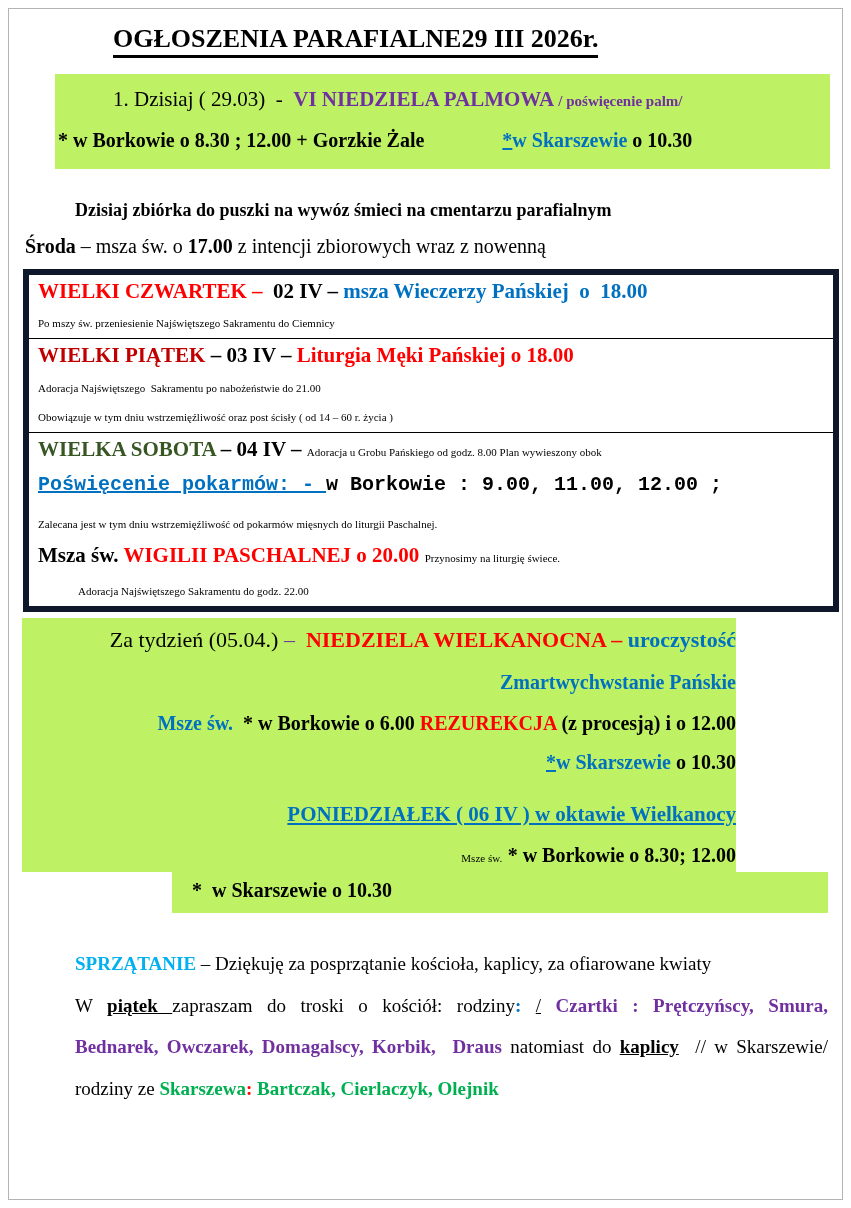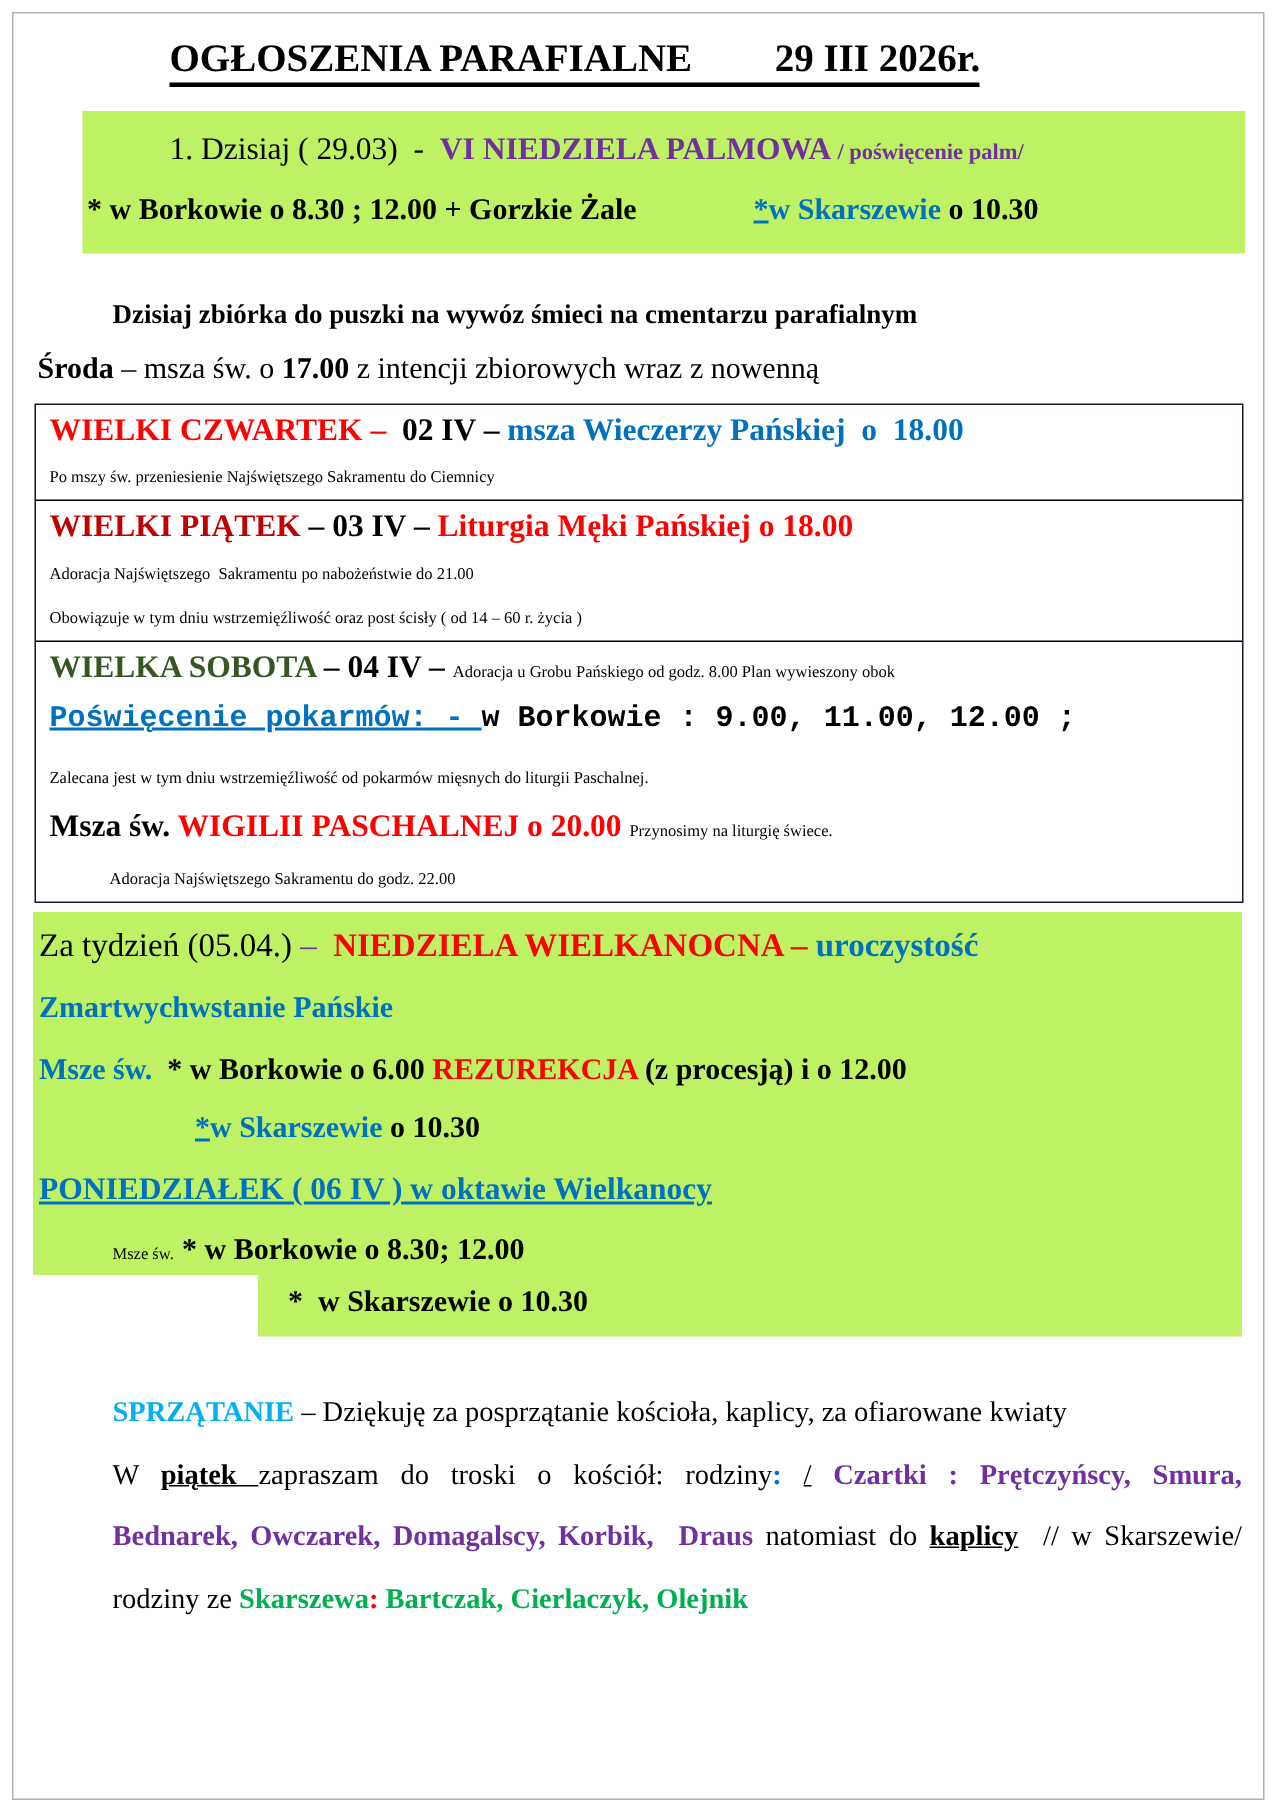--- a/index.html
+++ b/index.html
@@ -30,53 +30,53 @@
   .sm{font-size:11px;}
   .xs{font-size:15px;}
   .lg{font-size:22px;}
   .n18{font-size:18px;}
 
   .line{font-size:20px;line-height:1.25;}
 
   
   .doc-title{margin-left:113px;display:inline-block;border-bottom:3px solid #000;
     padding-bottom:1px;font-size:26px;font-weight:bold;line-height:1.15;}
-  .doc-title .t-date{margin-left:55px;}
+  .doc-title .t-date{}
 
   
   .green{background:#bef264;}
   .green1{margin:16px 0 0 55px;width:775px;padding:12px 0 16px;}
   .g1-heading{padding-left:58px;font-size:21px;}
   .g1-masses{display:flex;margin-top:16px;padding-left:3px;}
   .g1-masses .grp-right{margin-left:78px;}
 
   .notice{margin:28px 0 0 75px;}
   .hw-heading{margin:14px 0 0 25px;}
   .wednesday{margin:12px 0 0 25px;}
 
   
-  .sched{margin:10px 0 0 23px;width:804px;border:1px solid #0f172a;}
+  .sched{margin:10px 0 0 23px;width:804px;border:6px solid #0f172a;}
   .sched-row{padding:3px 9px 5px;}
   .sched-row + .sched-row{border-top:1px solid #000;}
   .row-title{font-size:21px;}
   .row-note{margin-top:4px;}
   .sat-blessing{margin-top:10px;font-family:Liberation Mono, monospace;}
   .sat-blessing2{margin-top:12px;padding-left:255px;}
   .sat-fasting{margin-top:12px;}
   .sat-vigil{font-size:21px;margin-top:8px;}
   .sat-adoration{margin-top:8px;padding-left:40px;}
 
   
-  .green2{margin:6px 0 0 22px;width:806px;padding:8px 0 4px;}
+  .green2{margin:6px 0 0 22px;width:714px;padding:8px 0 4px;text-align:right;}
   .g2-l{padding-left:4px;}
   .g2-heading{font-size:22px;}
   .g2-sub{margin-top:16px;}
   .g2-masses{margin-top:16px;}
   .g2-masses2{margin-top:14px;padding-left:108px;}
-  .g2-monday{margin-top:14px;font-size:21px;}
+  .g2-monday{margin-top:26px;font-size:21px;}
   .g2-monday-m1{margin-top:16px;padding-left:53px;}
   .green2-strip{margin-left:172px;width:656px;padding:6px 0 10px;}
   .g2-monday-m2{padding-left:20px;}
 
   
   .cleaning{margin:40px 0 0 75px;width:753px;}
   .cl-line{font-size:19px;line-height:1.2;margin-top:19px;}
   .cl-line:first-child{margin-top:12px;}
   .cl-just{text-align:justify;text-align-last:justify;}
   .cl-just .seg{white-space:normal;}

